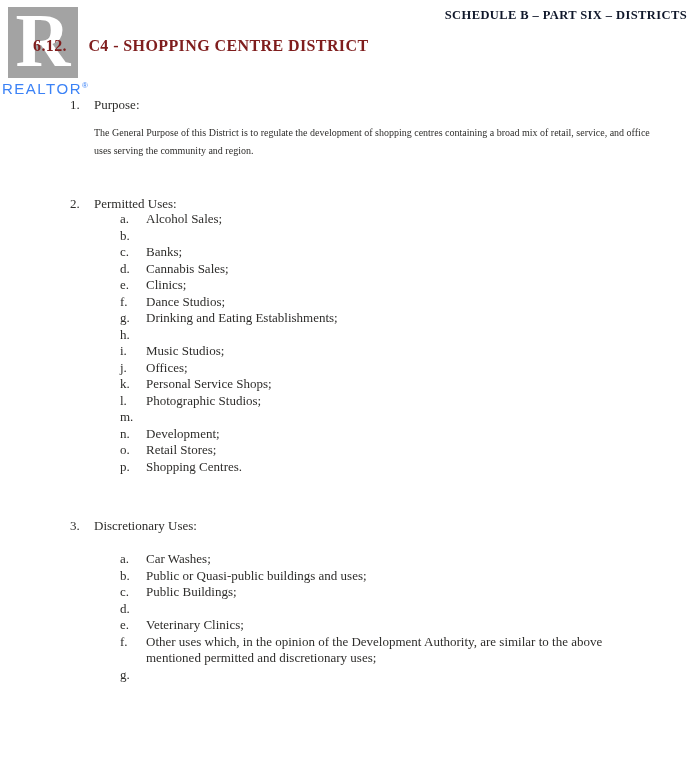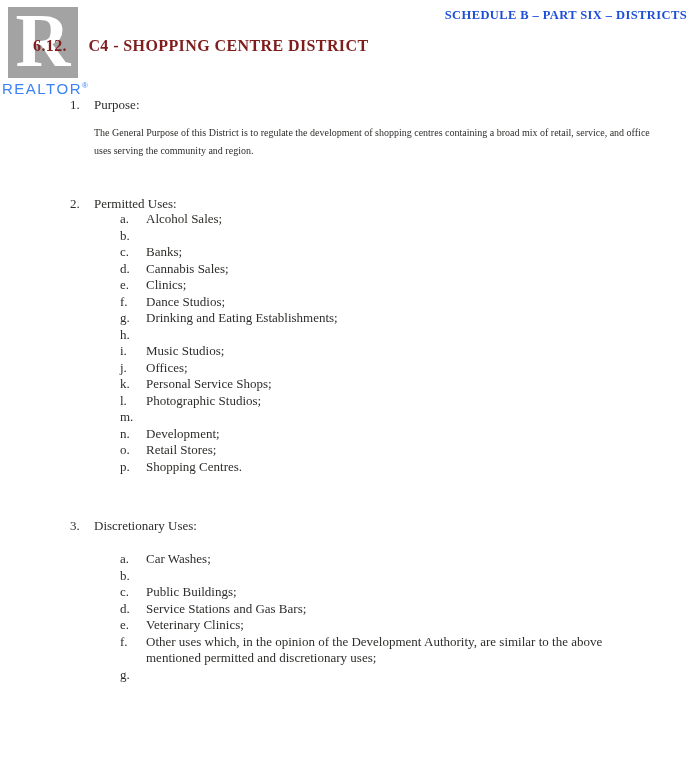--- a/index.html
+++ b/index.html
@@ -3,21 +3,21 @@
 <meta charset="utf-8">
 <style>
   html,body{margin:0;padding:0;background:#e9e9e9;}
   .page{
     position:relative;width:696px;height:768px;background:#ffffff;
     font-family:"Liberation Serif", serif;color:#2e2d2b;overflow:hidden;
     margin:0 auto;
   }
   .header-right{
     position:absolute;top:8px;right:9px;
-    font-size:12.5px;font-weight:bold;color:#1d4ed8;letter-spacing:.4px;
+    font-size:12.5px;font-weight:bold;color:#0f172a;letter-spacing:.4px;
   }
   
   .logo{position:absolute;top:7px;left:8px;z-index:0;}
   .logo-block{
     width:70px;height:71px;background:#a3a3a3;
     display:flex;align-items:center;justify-content:center;
   }
   .logo-r{
     color:#ffffff;font-size:76px;font-weight:bold;line-height:1;
     font-family:"Liberation Serif", serif;transform:translateY(-3px);
@@ -170,30 +170,30 @@
   </div>
   <div class="uses-list" id="discretionary-list">
 
       <div class="use-item">
         <span class="use-letter">a.</span>
         <span class="use-text">Car Washes;</span>
       </div>
 
       <div class="use-item">
         <span class="use-letter">b.</span>
+        <span class="use-text">Public or Quasi-public buildings and uses;</span>
       </div>
 
       <div class="use-item">
         <span class="use-letter">c.</span>
         <span class="use-text">Public Buildings;</span>
       </div>
 
       <div class="use-item">
         <span class="use-letter">d.</span>
-        <span class="use-text">Service Stations and Gas Bars;</span>
       </div>
 
       <div class="use-item">
         <span class="use-letter">e.</span>
         <span class="use-text">Veterinary Clinics;</span>
       </div>
 
       <div class="use-item">
         <span class="use-letter">f.</span>
         <span class="use-text">Other uses which, in the opinion of the Development Authority, are similar to the above mentioned permitted and discretionary uses;</span>

